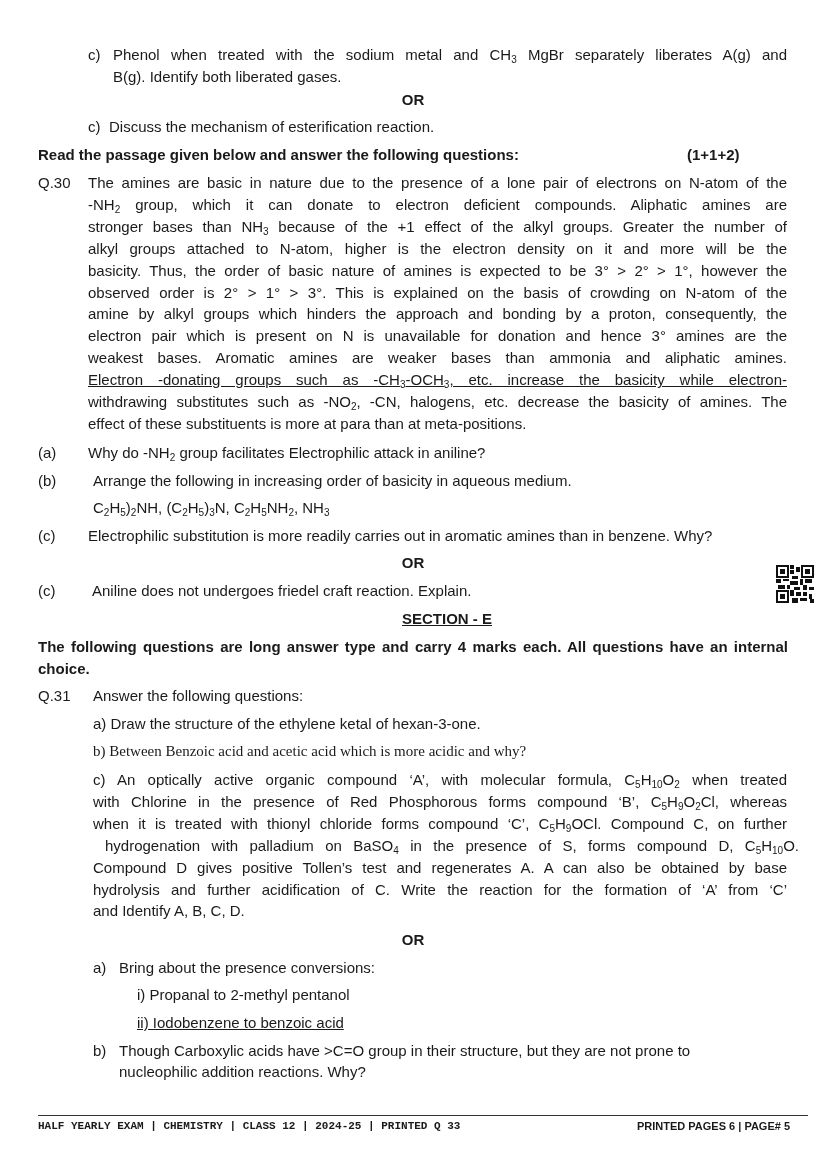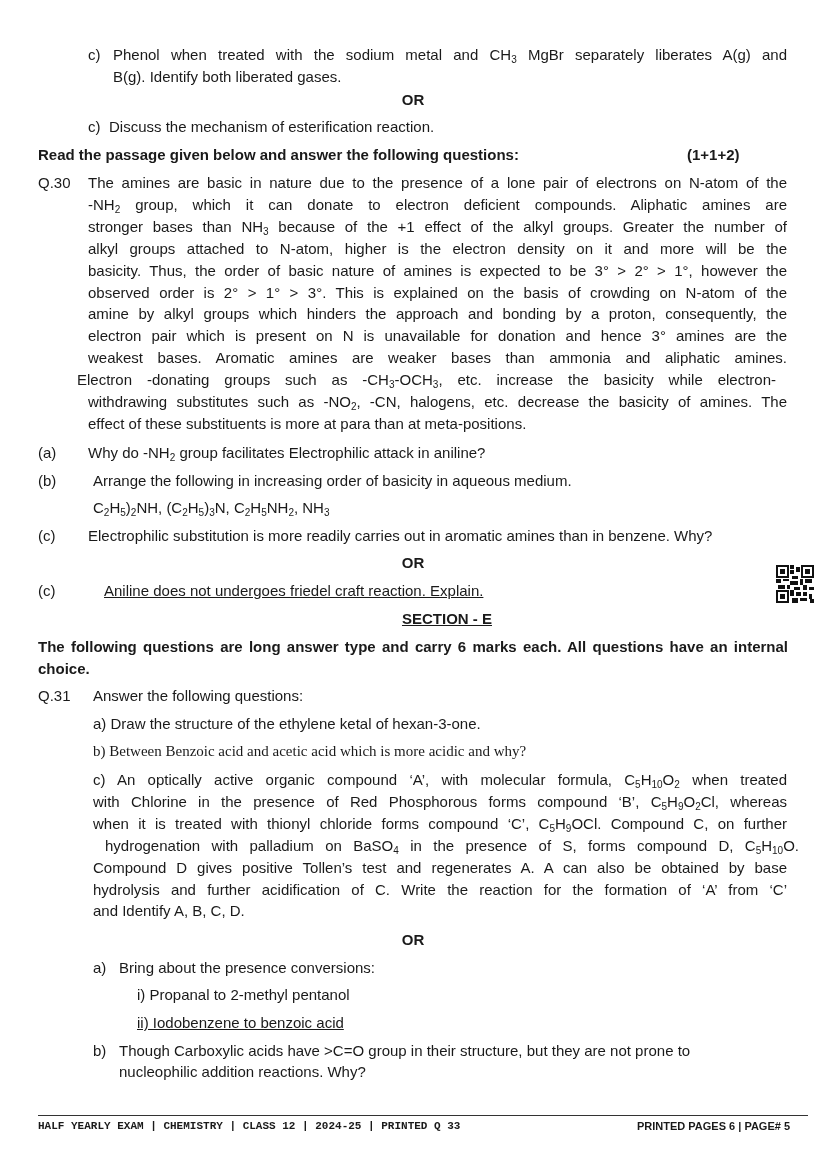--- a/index.html
+++ b/index.html
@@ -35,39 +35,39 @@
 <div id="q30-passage">
     <div class="ln just" style="left: 88px; top: 174px; width: 699px;">The amines are basic in nature due to the presence of a lone pair of electrons on N-atom of the</div>
     <div class="ln just" style="left: 88px; top: 195.9px; width: 699px;">-NH<sub>2</sub> group, which it can donate to electron deficient compounds. Aliphatic amines are</div>
     <div class="ln just" style="left: 88px; top: 217.8px; width: 699px;">stronger bases than NH<sub>3</sub> because of the +1 effect of the alkyl groups. Greater the number of</div>
     <div class="ln just" style="left: 88px; top: 239.7px; width: 699px;">alkyl groups attached to N-atom, higher is the electron density on it and more will be the</div>
     <div class="ln just" style="left: 88px; top: 261.6px; width: 699px;">basicity. Thus, the order of basic nature of amines is expected to be 3° &gt; 2° &gt; 1°, however the</div>
     <div class="ln just" style="left: 88px; top: 283.5px; width: 699px;">observed order is 2° &gt; 1° &gt; 3°. This is explained on the basis of crowding on N-atom of the</div>
     <div class="ln just" style="left: 88px; top: 305.4px; width: 699px;">amine by alkyl groups which hinders the approach and bonding by a proton, consequently, the</div>
     <div class="ln just" style="left: 88px; top: 327.3px; width: 699px;">electron pair which is present on N is unavailable for donation and hence 3° amines are the</div>
     <div class="ln just" style="left: 88px; top: 349.2px; width: 699px;">weakest bases. Aromatic amines are weaker bases than ammonia and aliphatic amines.</div>
-    <div class="ln just" style="left: 77px; top: 371.1px; width: 699px;">Electron -donating groups such as -CH<sub>3</sub>-OCH<sub>3</sub>, etc. increase the basicity while electron-</div>
+    <div class="ln just" style="left: 88px; top: 371.1px; width: 699px; text-decoration: underline;">Electron -donating groups such as -CH<sub>3</sub>-OCH<sub>3</sub>, etc. increase the basicity while electron-</div>
     <div class="ln just" style="left: 88px; top: 393px; width: 699px;">withdrawing substitutes such as -NO<sub>2</sub>, -CN, halogens, etc. decrease the basicity of amines. The</div>
     <div class="ln" style="left: 88px; top: 414.9px;">effect of these substituents is more at para than at meta-positions.</div>
   </div>
 
 <div class="ln" style="left:38px;top:444px;">(a)</div>
 <div class="ln" style="left:88px;top:444px;"><span>Why do -NH</span><sub>2</sub><span> group facilitates Electrophilic attack in aniline?</span></div>
 
 <div class="ln" style="left:38px;top:472px;">(b)</div>
 <div class="ln" style="left:93px;top:472px;">Arrange the following in increasing order of basicity in aqueous medium.</div>
 <div class="ln" style="left:93px;top:499px;">C<sub>2</sub>H<sub>5</sub>)<sub>2</sub>NH, (C<sub>2</sub>H<sub>5</sub>)<sub>3</sub>N, C<sub>2</sub>H<sub>5</sub>NH<sub>2</sub>, NH<sub>3</sub></div>
 
 <div class="ln" style="left:38px;top:527px;">(c)</div>
 <div class="ln" style="left:88px;top:527px;">Electrophilic substitution is more readily carries out in aromatic amines than in benzene. Why?</div>
 
 <div class="ln center b" style="top:554px;">OR</div>
 
 <div class="ln" style="left:38px;top:582px;">(c)</div>
-<div class="ln" style="left:104px;top:582px;text-decoration:underline;">Aniline does not undergoes friedel craft reaction. Explain.</div>
+<div class="ln" style="left:92px;top:582px;">Aniline does not undergoes friedel craft reaction. Explain.</div>
 
 <svg class="qr" viewBox="0 0 21 21" shape-rendering="crispEdges">
   <rect x="0" y="0" width="21" height="21" fill="#fff"></rect>
   <g fill="#111">
     <rect x="0" y="0" width="7" height="7"></rect>
       <rect x="1" y="1" width="5" height="5" fill="#fff"></rect>
       <rect x="2" y="2" width="3" height="3"></rect>
     <rect x="14" y="0" width="7" height="7"></rect>
       <rect x="15" y="1" width="5" height="5" fill="#fff"></rect>
       <rect x="16" y="2" width="3" height="3"></rect>
@@ -92,21 +92,21 @@
     <rect x="11" y="15" width="3" height="2"></rect>
       <rect x="15" y="15" width="2" height="2"></rect>
       <rect x="18" y="16" width="2" height="3"></rect>
     <rect x="9" y="18" width="3" height="3"></rect>
       <rect x="13" y="18" width="4" height="2"></rect>
       <rect x="19" y="19" width="2" height="2"></rect>
   </g>
 </svg>
 
 <div class="ln center" style="top:610px;margin-left:34px;"><span class="section-title">SECTION - E</span></div>
-<div class="ln just b" style="left:38px;top:638px;width:750px;">The following questions are long answer type and carry 6 marks each. All questions have an internal</div>
+<div class="ln just b" style="left:38px;top:638px;width:750px;">The following questions are long answer type and carry 4 marks each. All questions have an internal</div>
 <div class="ln b" style="left:38px;top:660px;">choice.</div>
 
 <div class="ln" style="left:38px;top:687px;">Q.31</div>
 <div class="ln" style="left:93px;top:687px;">Answer the following questions:</div>
 <div class="ln" style="left:93px;top:715px;">a) Draw the structure of the ethylene ketal of hexan-3-one.</div>
 <div class="ln" style="left:93px;top:742px;font-family:Liberation Serif, serif;">b) Between Benzoic acid and acetic acid which is more acidic and why?</div>
 <div id="q31-c">
     <div class="ln just" style="left: 93px; top: 771px; width: 694px;">c) An optically active organic compound ‘A’, with molecular formula, C<sub>5</sub>H<sub>10</sub>O<sub>2</sub> when treated</div>
     <div class="ln just" style="left: 93px; top: 792.9px; width: 694px;">with Chlorine in the presence of Red Phosphorous forms compound ‘B’, C<sub>5</sub>H<sub>9</sub>O<sub>2</sub>Cl, whereas</div>
     <div class="ln just" style="left: 93px; top: 814.8px; width: 694px;">when it is treated with thionyl chloride forms compound ‘C’, C<sub>5</sub>H<sub>9</sub>OCl. Compound C, on further</div>

